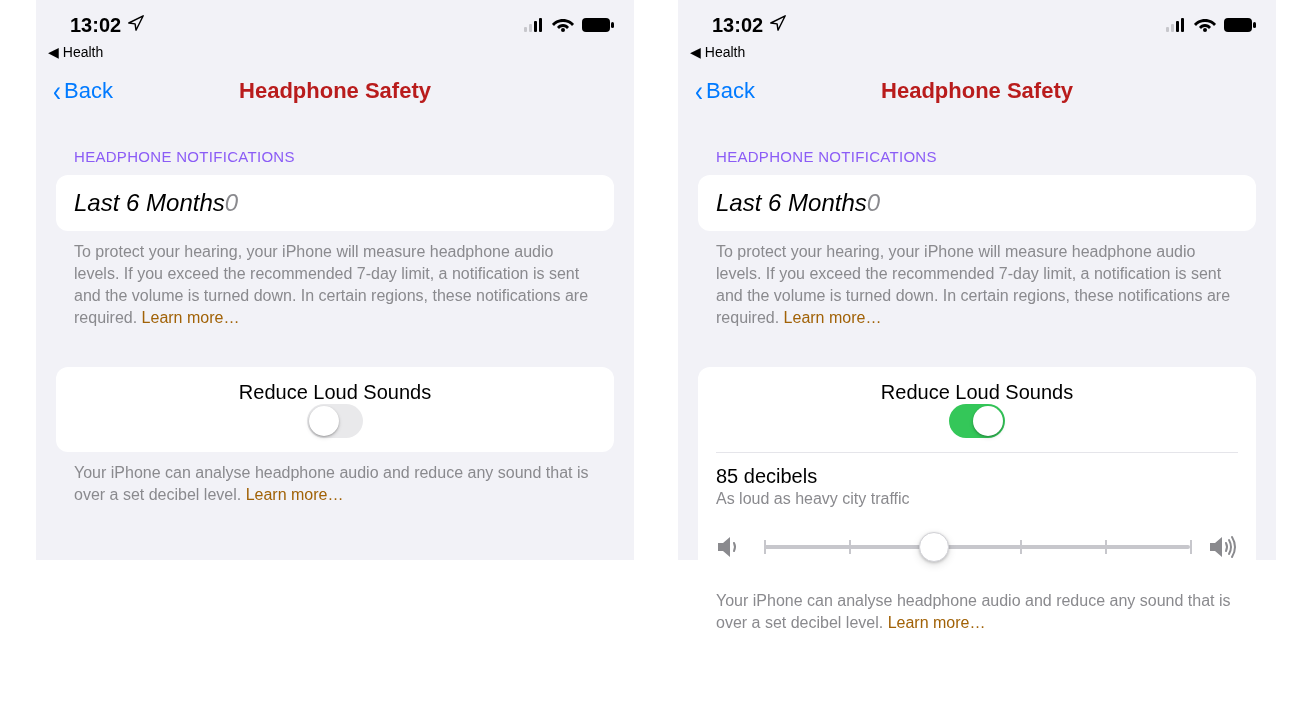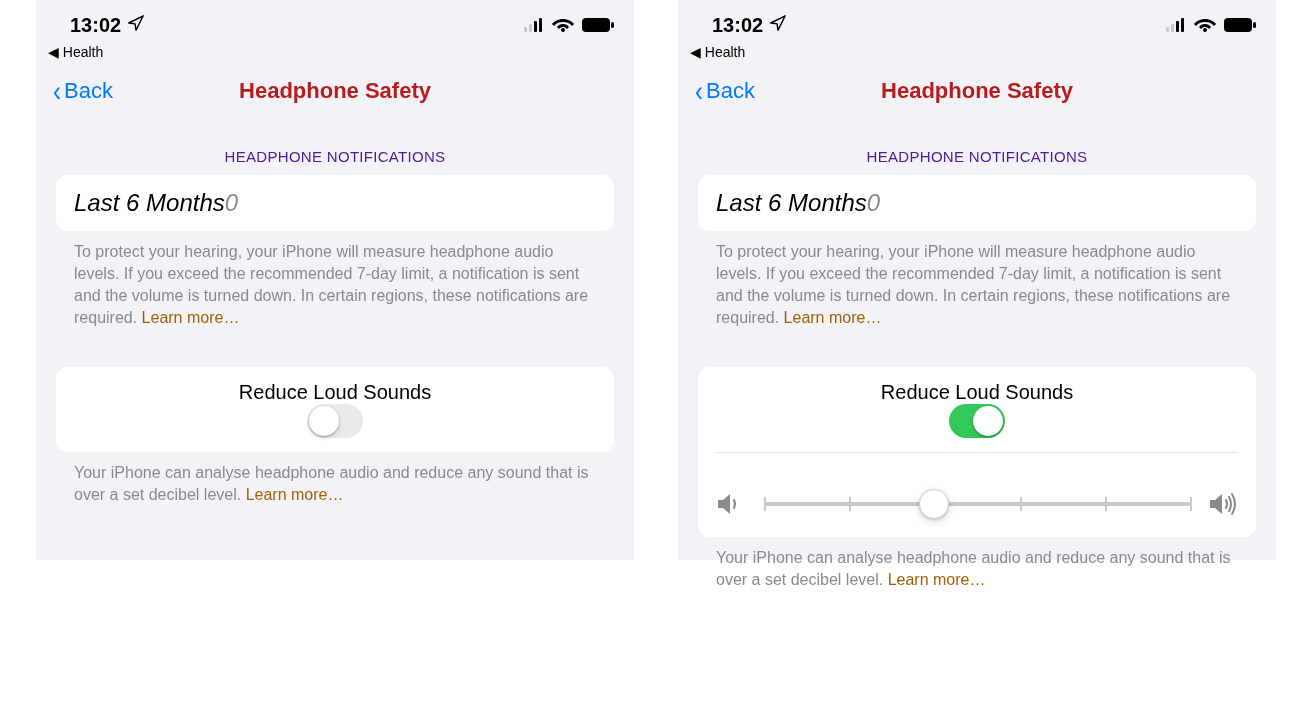--- a/index.html
+++ b/index.html
@@ -80,23 +80,22 @@
     font-size: 22px;
     font-weight: 600;
     color: #b91c1c;
   }
 
   
   .content { padding: 30px 20px 0 20px; }
   .section-header {
     font-size: 15px;
     letter-spacing: 0.3px;
-    color: #4c1d95;
+    color: #8b5cf6;
     padding: 0 18px 10px 18px;
-    text-align: center;
   }
   .cell {
     background: #fff;
     border-radius: 12px;
     padding: 14px 18px;
     display: flex;
     align-items: center;
     font-size: 24px;
     color: #000;
     font-style: italic;
@@ -308,20 +307,22 @@
       <div class="spacer"></div>
       <div class="card ">
     <div class="row">
       <span>Reduce Loud Sounds</span>
       <span class="switch on">
             <span class="knob"></span>
           </span>
     </div>
     <div class="hairline"></div>
     <div class="db-panel">
+      <div class="db-title">85 decibels</div>
+      <div class="db-sub">As loud as heavy city traffic</div>
       <div class="slider-row">
         <span class="spk">
               <svg width="30" height="26" viewBox="0 0 30 26">
     <path d="M2 9 h5 l7 -6 v20 l-7 -6 h-5 Z" fill="#8a8a8e"></path>
     <path d="M18 9 Q20 13 18 17" stroke="#8a8a8e" stroke-width="2" fill="none" stroke-linecap="round"></path>
   </svg>
             </span>
         <div class="slider">
               <span class="tick" style="left:0%"></span>
               <span class="tick" style="left:20%"></span>

